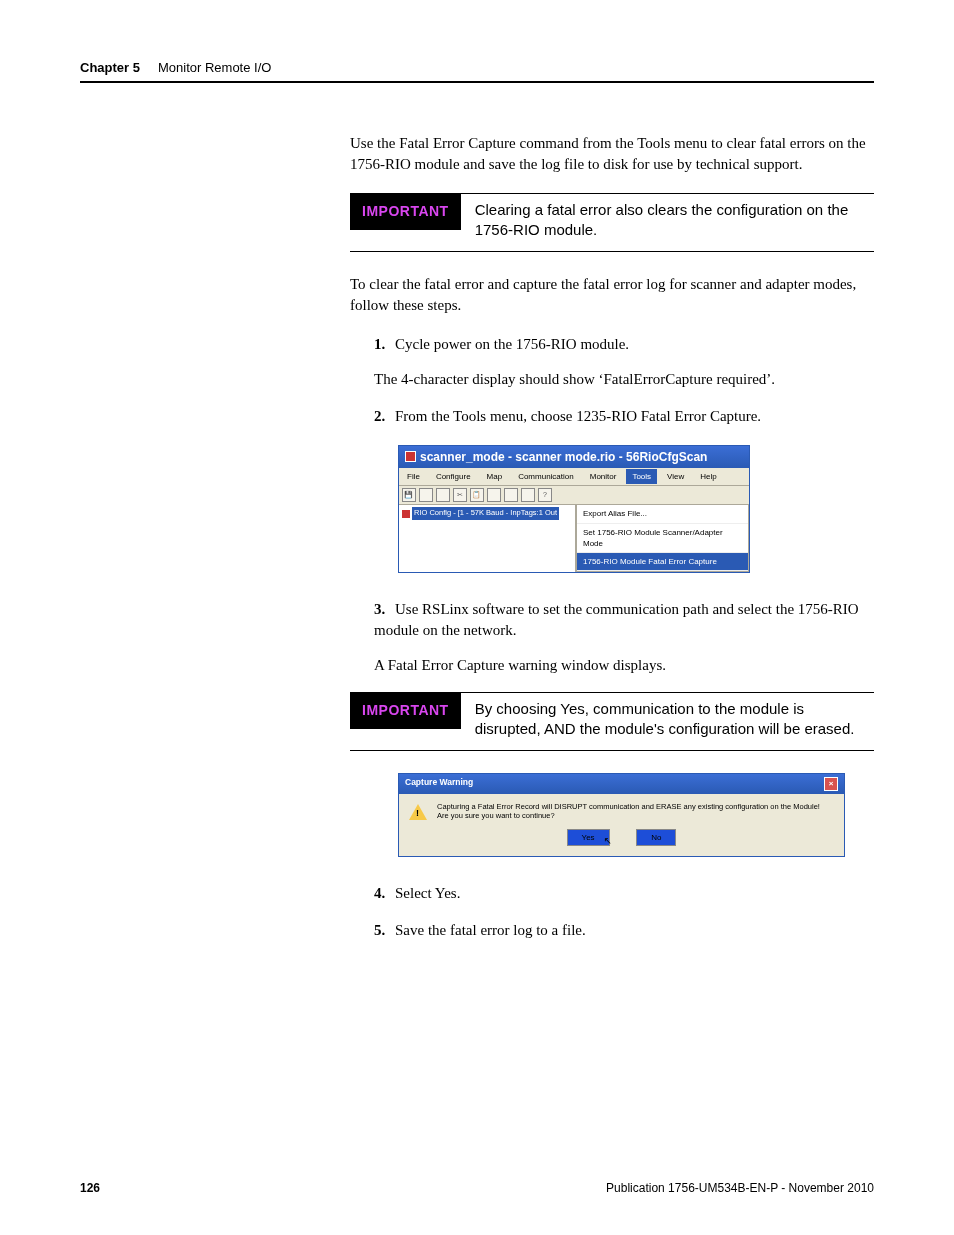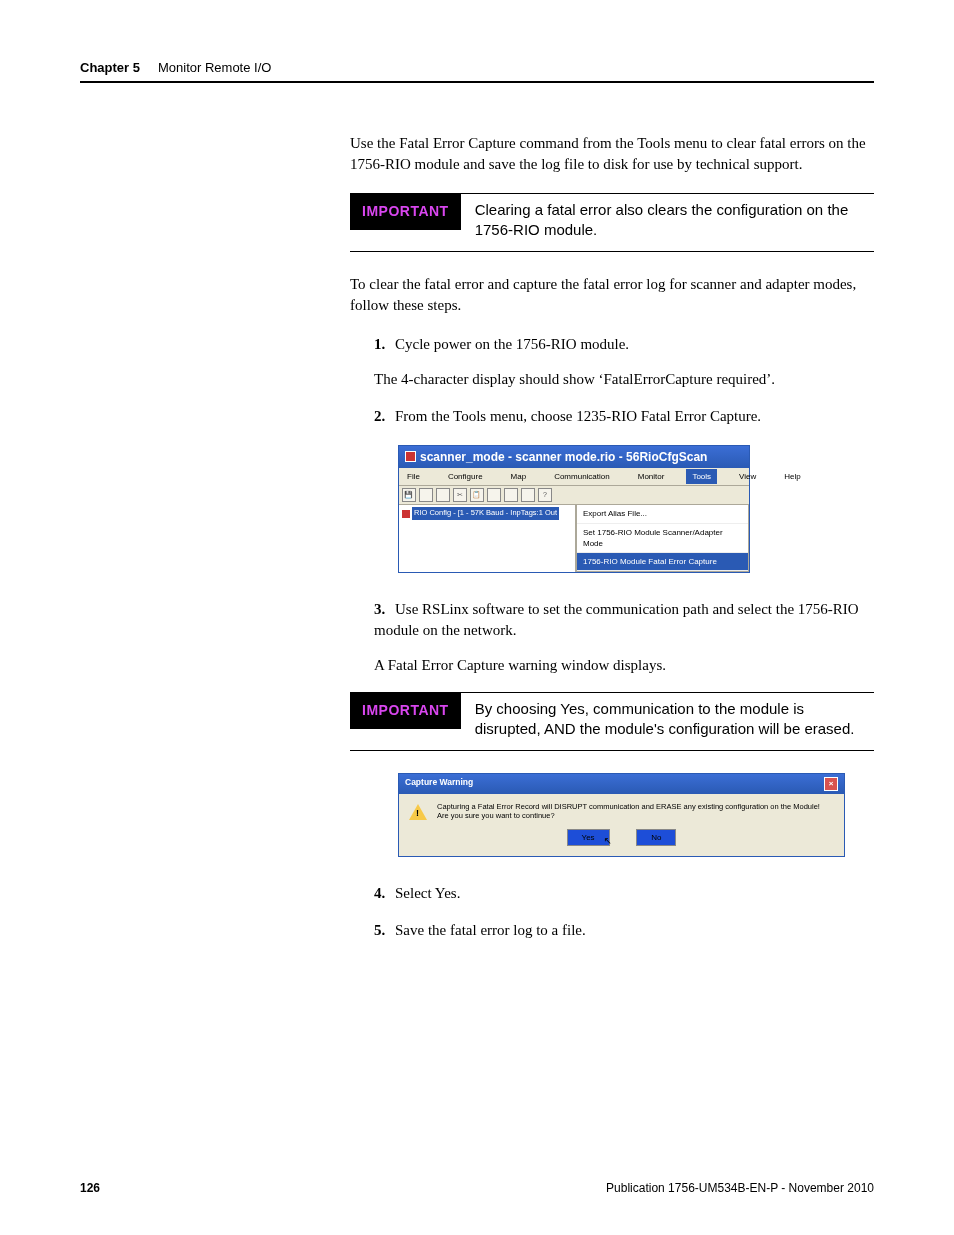--- a/index.html
+++ b/index.html
@@ -101,21 +101,21 @@
     align-items: center;
     gap: 4px;
   }
   .app-title .micon {
     width: 9px; height: 9px; background:#c33; display:inline-block; border:1px solid #fff;
   }
   .menubar {
     display: flex;
     background: #ece9d8;
     padding: 1px 2px;
-    gap: 16px;
+    gap: 4px;
     font-size: 8px;
   }
   .menubar span {
     padding: 2px 6px;
   }
   .menubar .sel {
     background: #2a5ab4;
     color: #fff;
   }
   .toolbar {

